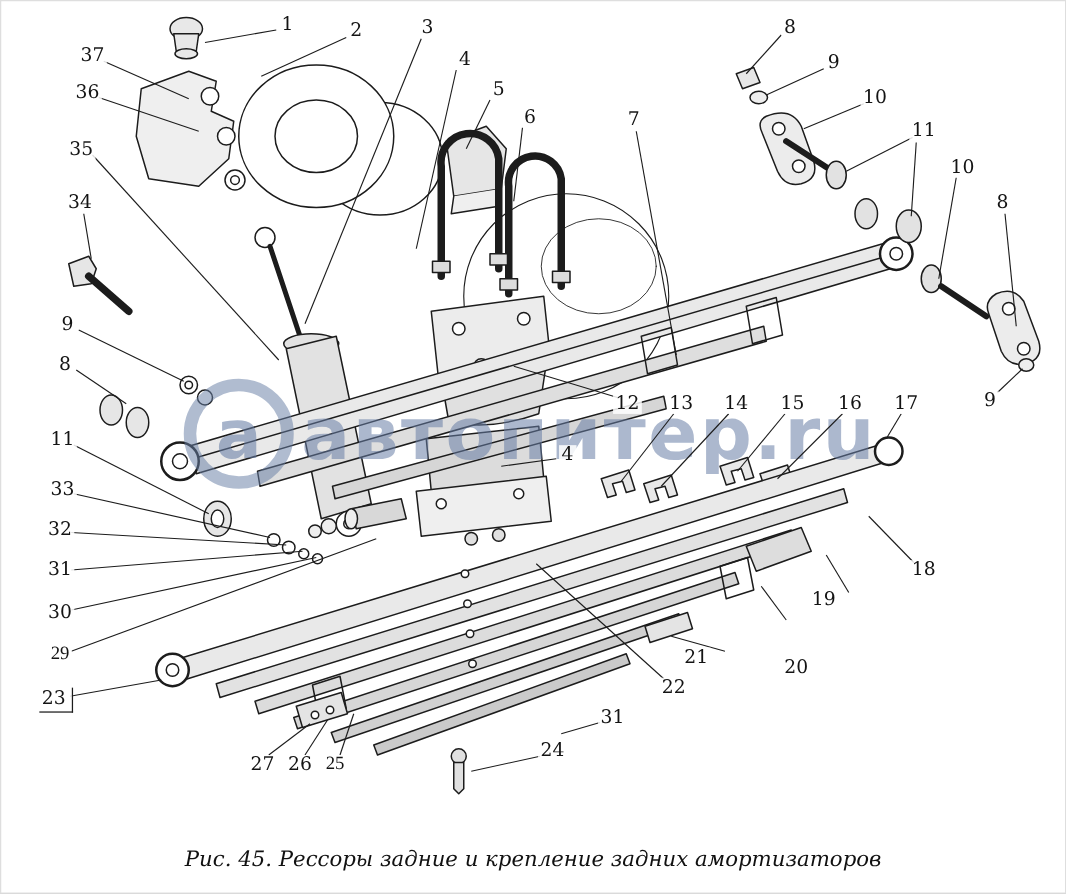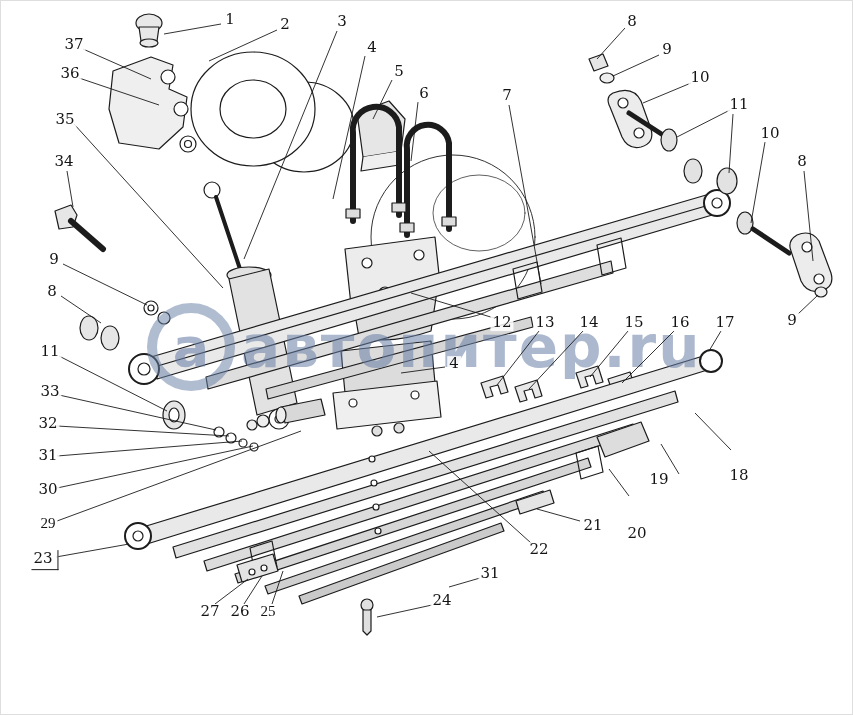--- a/index.html
+++ b/index.html
@@ -282,26 +282,27 @@
       <div class="callout" style="left: 47px; top: 455px;">31</div>
       <div class="callout" style="left: 47px; top: 489px;">30</div>
       <div class="callout" style="left: 47px; top: 523px; font-family: Liberation Serif, serif;">29</div>
       <div class="callout boxed" style="left: 44px; top: 559px;">23</div>
       <div class="callout" style="left: 209px; top: 611px;">27</div>
       <div class="callout" style="left: 239px; top: 611px;">26</div>
       <div class="callout" style="left: 267px; top: 611px; font-family: Liberation Serif, serif;">25</div>
       <div class="callout" style="left: 441px; top: 600px;">24</div>
       <div class="callout" style="left: 489px; top: 573px;">31</div>
       <div class="callout" style="left: 538px; top: 549px;">22</div>
-      <div class="callout" style="left: 592px; top: 525px;">21</div>
+      <div class="callout" style="left: 556px; top: 525px;">21</div>
       <div class="callout" style="left: 636px; top: 501px; margin-top: 32px;">20</div>
       <div class="callout" style="left: 658px; top: 479px; text-align: center;">19</div>
-      <div class="callout" style="left: 738px; top: 455px; margin-top: 20px;">18</div>
+      <div class="callout" style="left: 738px; top: 455px;">18</div>
       <div class="callout" style="left: 501px; top: 322px;">12</div>
       <div class="callout" style="left: 544px; top: 322px;">13</div>
       <div class="callout" style="left: 588px; top: 322px;">14</div>
       <div class="callout" style="left: 633px; top: 322px;">15</div>
       <div class="callout" style="left: 679px; top: 322px;">16</div>
       <div class="callout" style="left: 724px; top: 322px;">17</div>
       <div class="callout" style="left: 453px; top: 363px;">4</div>
     </div>
 
+  <div class="caption">Рис. 45. Рессоры задние и крепление задних амортизаторов</div>
 </div>
 
 </body></html>

